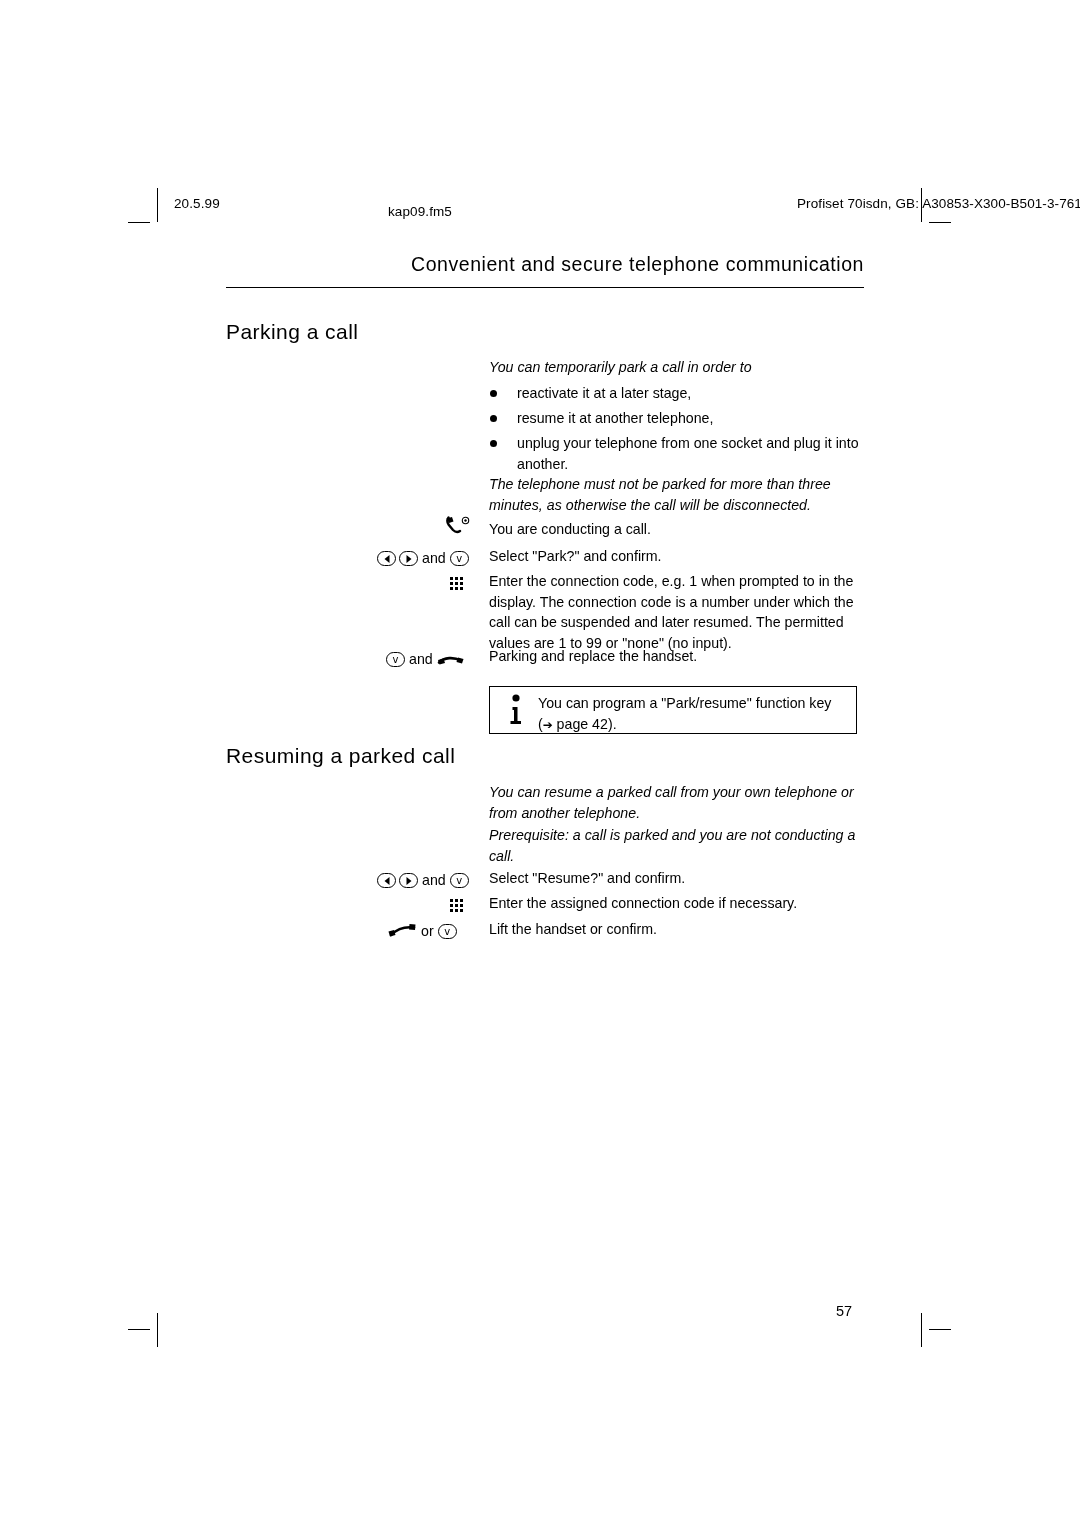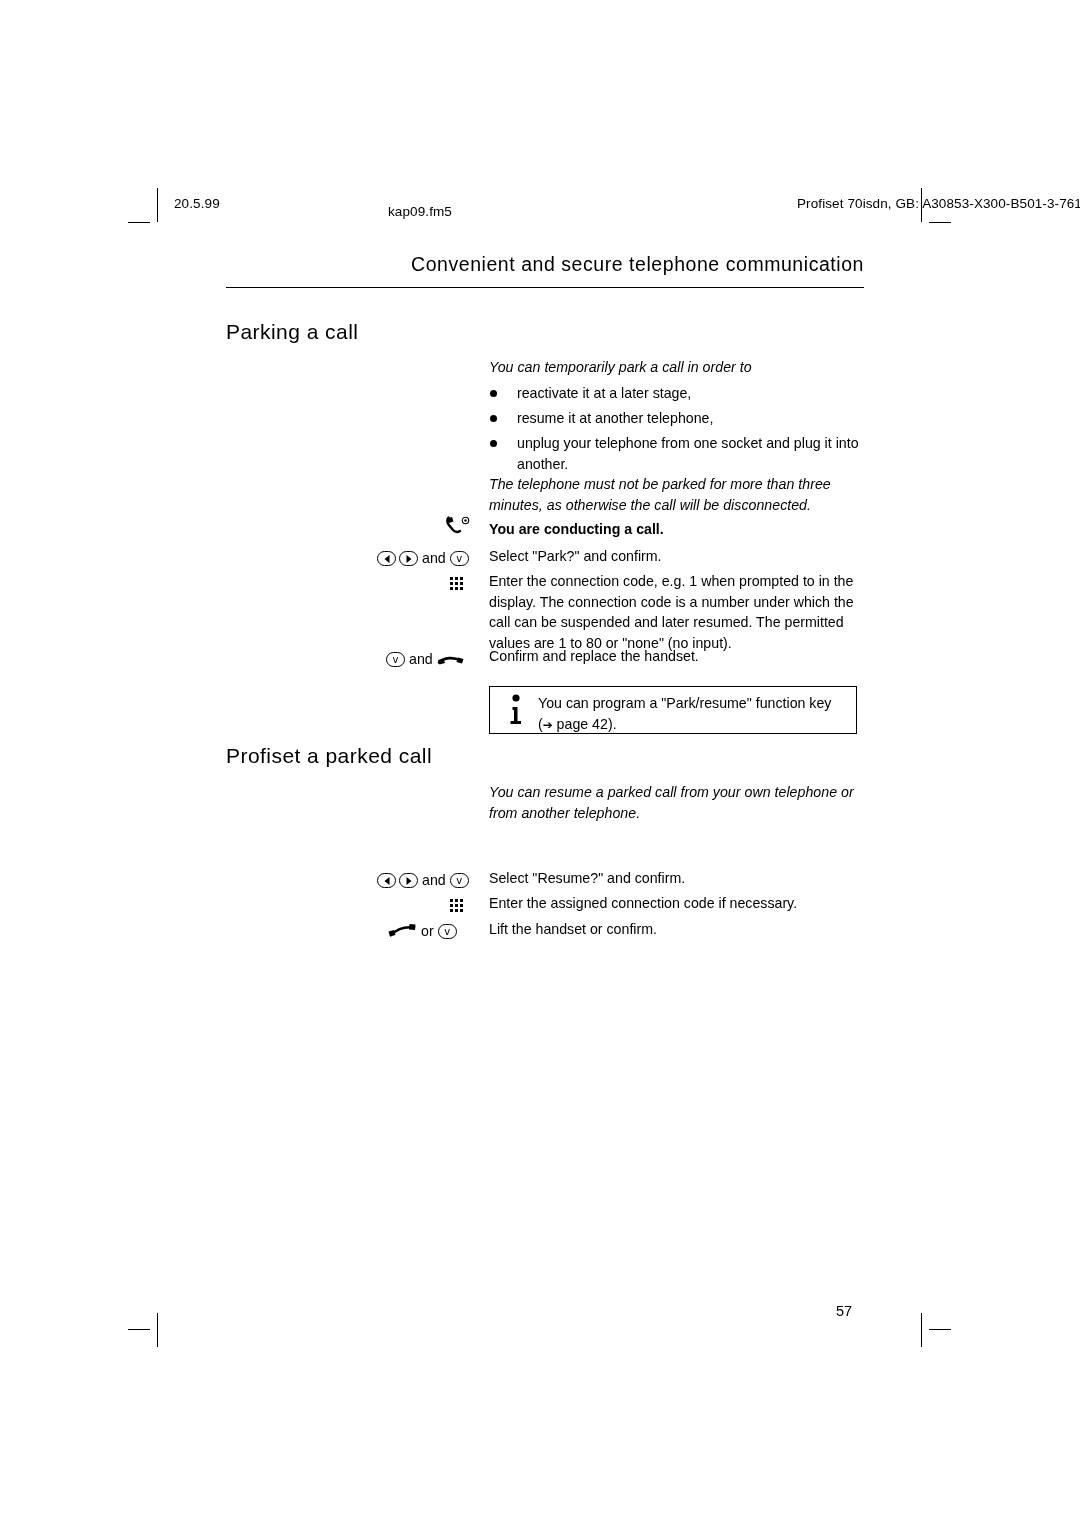--- a/index.html
+++ b/index.html
@@ -288,63 +288,64 @@
   <div class="iconcol" style="left:445px; top:516px; width:40px;">
     <span class="handset" style="width:26px;height:18px;">
       <svg width="26" height="18" viewBox="0 0 26 18">
         <path d="M3.5 1.5 C2 3.5 2 6 3.5 8.5 L8 14 C10.5 16.5 13 16.5 15 15" fill="none" stroke="#000" stroke-width="2.4" stroke-linecap="round"></path>
         <path d="M1.5 2.5 L7 1 L8.5 5.5 L4 7" fill="#000"></path>
         <circle cx="20.5" cy="4.5" r="3.2" fill="none" stroke="#000" stroke-width="1.1"></circle>
         <circle cx="20.5" cy="4.5" r="1.2" fill="#000"></circle>
       </svg>
     </span>
   </div>
-  <div class="steptext" style="top:519px;font-weight:bold;">You are conducting a call.</div>
+  <div class="steptext" style="top:519px;">You are conducting a call.</div>
 
   <div class="iconcol" style="left:377px; top:548px; width:108px;">
     <span class="key left"><span class="tri"></span></span><span class="key right" style="margin-left:3px;"><span class="tri"></span></span><span class="andlbl">and</span><span class="key ok"><span class="chev">v</span></span>
   </div>
   <div class="steptext" style="top:546px;">Select "Park?" and confirm.</div>
 
   <div class="iconcol" style="left:450px; top:574px; width:40px;">
     <span class="keypad">
       <i style="left:0px;top:0px;"></i><i style="left:5px;top:0px;"></i><i style="left:10px;top:0px;"></i>
       <i style="left:0px;top:5px;"></i><i style="left:5px;top:5px;"></i><i style="left:10px;top:5px;"></i>
       <i style="left:0px;top:10px;"></i><i style="left:5px;top:10px;"></i><i style="left:10px;top:10px;"></i>
     </span>
   </div>
-  <div class="steptext" style="top:571px;">Enter the connection code, e.g. 1 when prompted to in the display. The connection code is a number under which the call can be suspended and later resumed. The permitted values are 1 to 80 or "none" (no input).</div>
+  <div class="steptext" style="top:571px;">Enter the connection code, e.g. 1 when prompted to in the display. The connection code is a number under which the call can be suspended and later resumed. The permitted values are 1 to 99 or "none" (no input).</div>
 
   <div class="iconcol" style="left:386px; top:649px; width:100px;">
     <span class="key ok"><span class="chev">v</span></span><span class="andlbl">and</span><span class="handset" style="width:28px;height:14px;">
       <svg width="28" height="14" viewBox="0 0 28 14">
         <path d="M2 9.5 C7 4 17 4 24 7.5" fill="none" stroke="#000" stroke-width="2.6" stroke-linecap="round"></path>
         <path d="M1 7 L6.5 5.5 L8 10 L2.5 11.5 Z" fill="#000"></path>
         <path d="M21 4.5 L26.5 6 L25 10.5 L19.5 9 Z" fill="#000"></path>
       </svg>
     </span>
   </div>
-  <div class="steptext" style="top:646px;">Confirm and replace the handset.</div>
+  <div class="steptext" style="top:646px;">Parking and replace the handset.</div>
 
   <div class="notebox">
     <div class="ibang">
       <svg width="24" height="36" viewBox="0 0 24 36">
         <circle cx="12" cy="5" r="3.6" fill="#000"></circle>
         <path d="M8.5 14 L13.5 14 L13.5 28 L17 28 L17 31 L6.5 31 L6.5 28 L10 28 L10 17 L8.5 17 Z" fill="#000"></path>
       </svg>
     </div>
     <div class="txt">
       <span>You can program a "Park/resume" function key</span><br>
       <span>(</span><span class="arrow">➔&nbsp;</span><span>page 42</span><span>).</span>
     </div>
   </div>
 
-  <div class="h1" id="h-resume">Profiset a parked call</div>
+  <div class="h1" id="h-resume">Resuming a parked call</div>
 
   <div class="body" style="top:782px;">You can resume a parked call from your own telephone or from another telephone.</div>
+  <div class="body" style="top:825px;">Prerequisite: a call is parked and you are not conducting a call.</div>
 
   <div class="iconcol" style="left:377px; top:870px; width:108px;">
     <span class="key left"><span class="tri"></span></span><span class="key right" style="margin-left:3px;"><span class="tri"></span></span><span class="andlbl">and</span><span class="key ok"><span class="chev">v</span></span>
   </div>
   <div class="steptext" style="top:868px;">Select "Resume?" and confirm.</div>
 
   <div class="iconcol" style="left:450px; top:896px; width:40px;">
     <span class="keypad">
       <i style="left:0px;top:0px;"></i><i style="left:5px;top:0px;"></i><i style="left:10px;top:0px;"></i>
       <i style="left:0px;top:5px;"></i><i style="left:5px;top:5px;"></i><i style="left:10px;top:5px;"></i>

